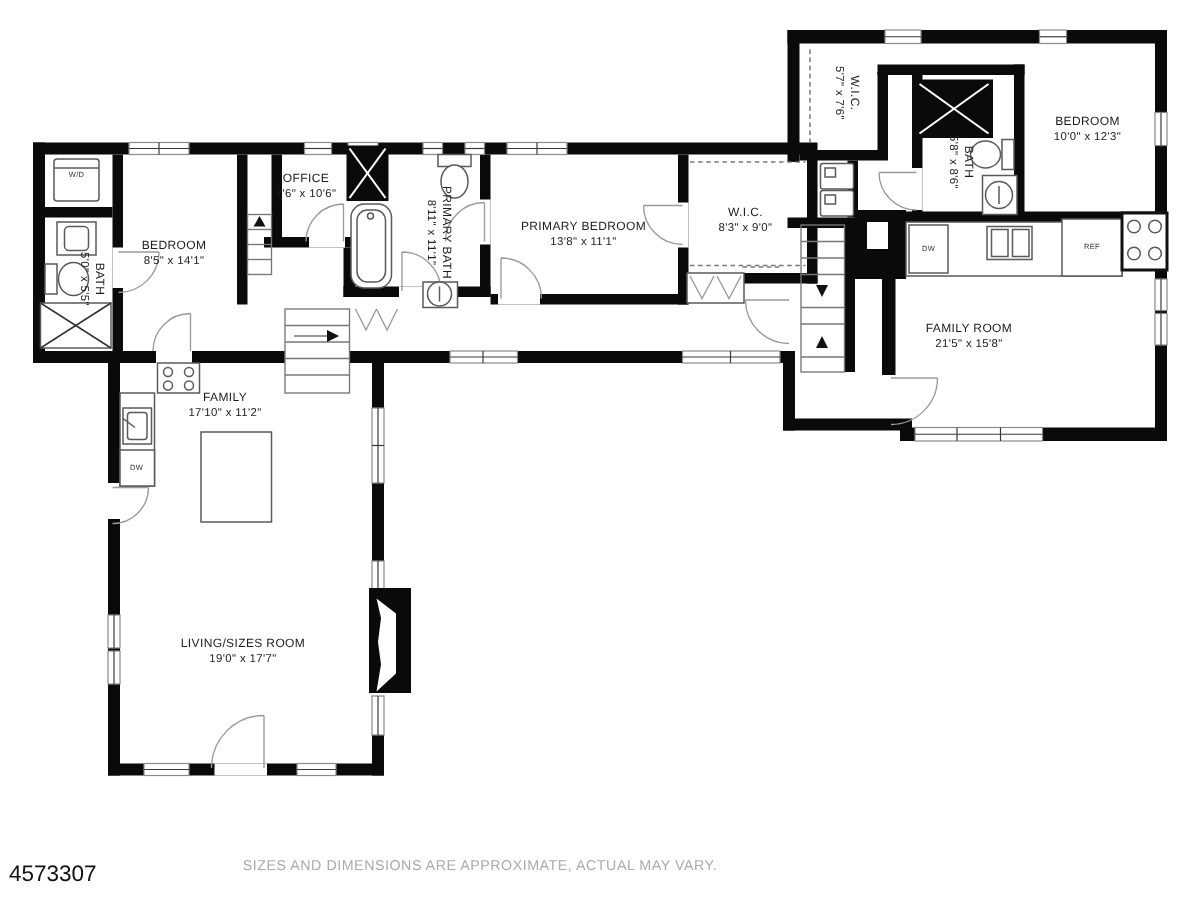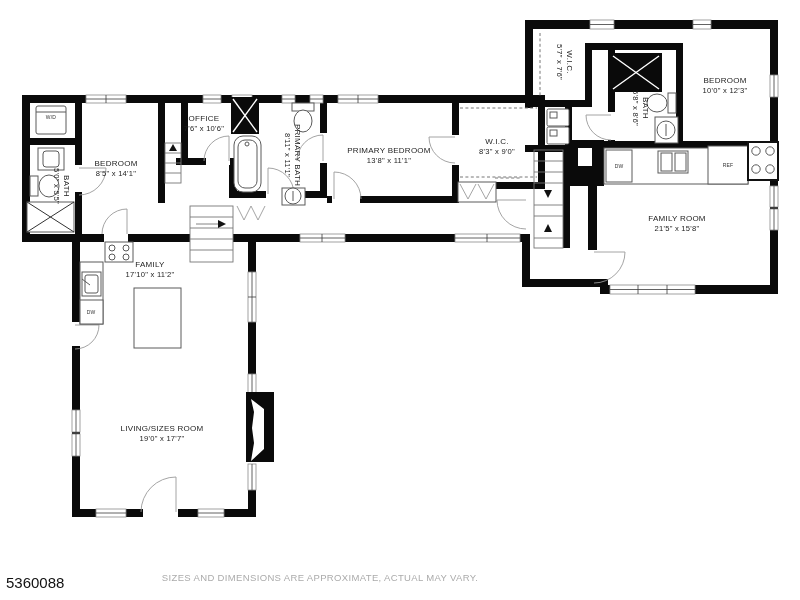--- a/index.html
+++ b/index.html
@@ -319,34 +319,34 @@
     <div class="dims">5'7" x 7'6"</div>
   </div>
   <div class="room-label vert" style="left:640px;top:108px">
     <div>BATH</div>
     <div class="dims">5'8" x 8'6"</div>
   </div>
   <div class="room-label" style="left:725px;top:86px">
     <div>BEDROOM</div>
     <div class="dims">10'0" x 12'3"</div>
   </div>
-  <div class="room-label" style="left:677px;top:224px">
+  <div class="room-label" style="left:646px;top:224px">
     <div>FAMILY ROOM</div>
     <div class="dims">21'5" x 15'8"</div>
   </div>
   <div class="room-label" style="left:150px;top:270px">
     <div>FAMILY</div>
     <div class="dims">17'10" x 11'2"</div>
   </div>
   <div class="room-label" style="left:162px;top:434px">
     <div>LIVING/SIZES ROOM</div>
     <div class="dims">19'0" x 17'7"</div>
   </div>
 
   <div class="mini-label" style="left:51px;top:117px">W/D</div>
   <div class="mini-label" style="left:91px;top:312px">DW</div>
   <div class="mini-label" style="left:619px;top:166px">DW</div>
   <div class="mini-label" style="left:728px;top:165px">REF</div>
 
-  <div class="listing-id">5360088</div>
+  <div class="listing-id">4573307</div>
   <div class="disclaimer">SIZES AND DIMENSIONS ARE APPROXIMATE, ACTUAL MAY VARY.</div>
 
 </div>
 
 </body></html>

